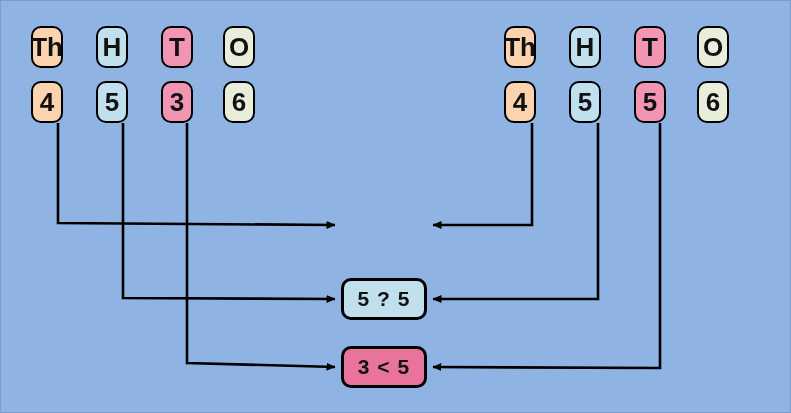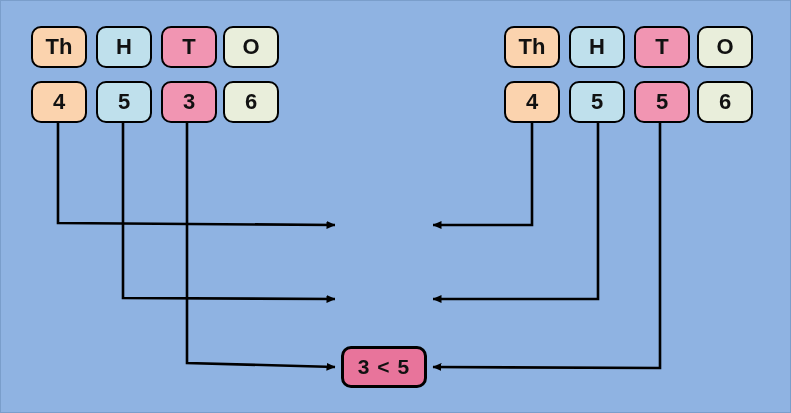--- a/index.html
+++ b/index.html
@@ -20,29 +20,29 @@
   #wires {
     position: absolute;
     left: 0;
     top: 0;
     width: 791px;
     height: 413px;
     pointer-events: none;
   }
   .place-box {
     position: absolute;
-    width: 56px;
+    width: 32px;
     height: 42px;
     border: 2.5px solid #000000;
     border-radius: 10px;
     box-sizing: border-box;
     display: flex;
     align-items: center;
     justify-content: center;
-    font-size: 22px;
+    font-size: 26px;
     font-weight: bold;
     color: #111111;
     letter-spacing: 0px;
   }
   .cmp-box {
     position: absolute;
     width: 86px;
     height: 42px;
     border: 3px solid #000000;
     border-radius: 10px;
@@ -134,17 +134,20 @@
   <div class="place-box c-blue" style="left:568px; top:80px;">
     <span>5</span>
   </div>
   <div class="place-box c-pink" style="left:633px; top:80px;">
     <span>5</span>
   </div>
   <div class="place-box c-cream" style="left:696px; top:80px;">
     <span>6</span>
   </div>
 
+  <div class="cmp-box c-blue" style="left:340px; top:277px;">
+    <span>5 ? 5</span>
+  </div>
   <div class="cmp-box c-deeppink" style="left:340px; top:345px;">
     <span>3 &lt; 5</span>
   </div>
 
 </div>
 
 </body></html>

